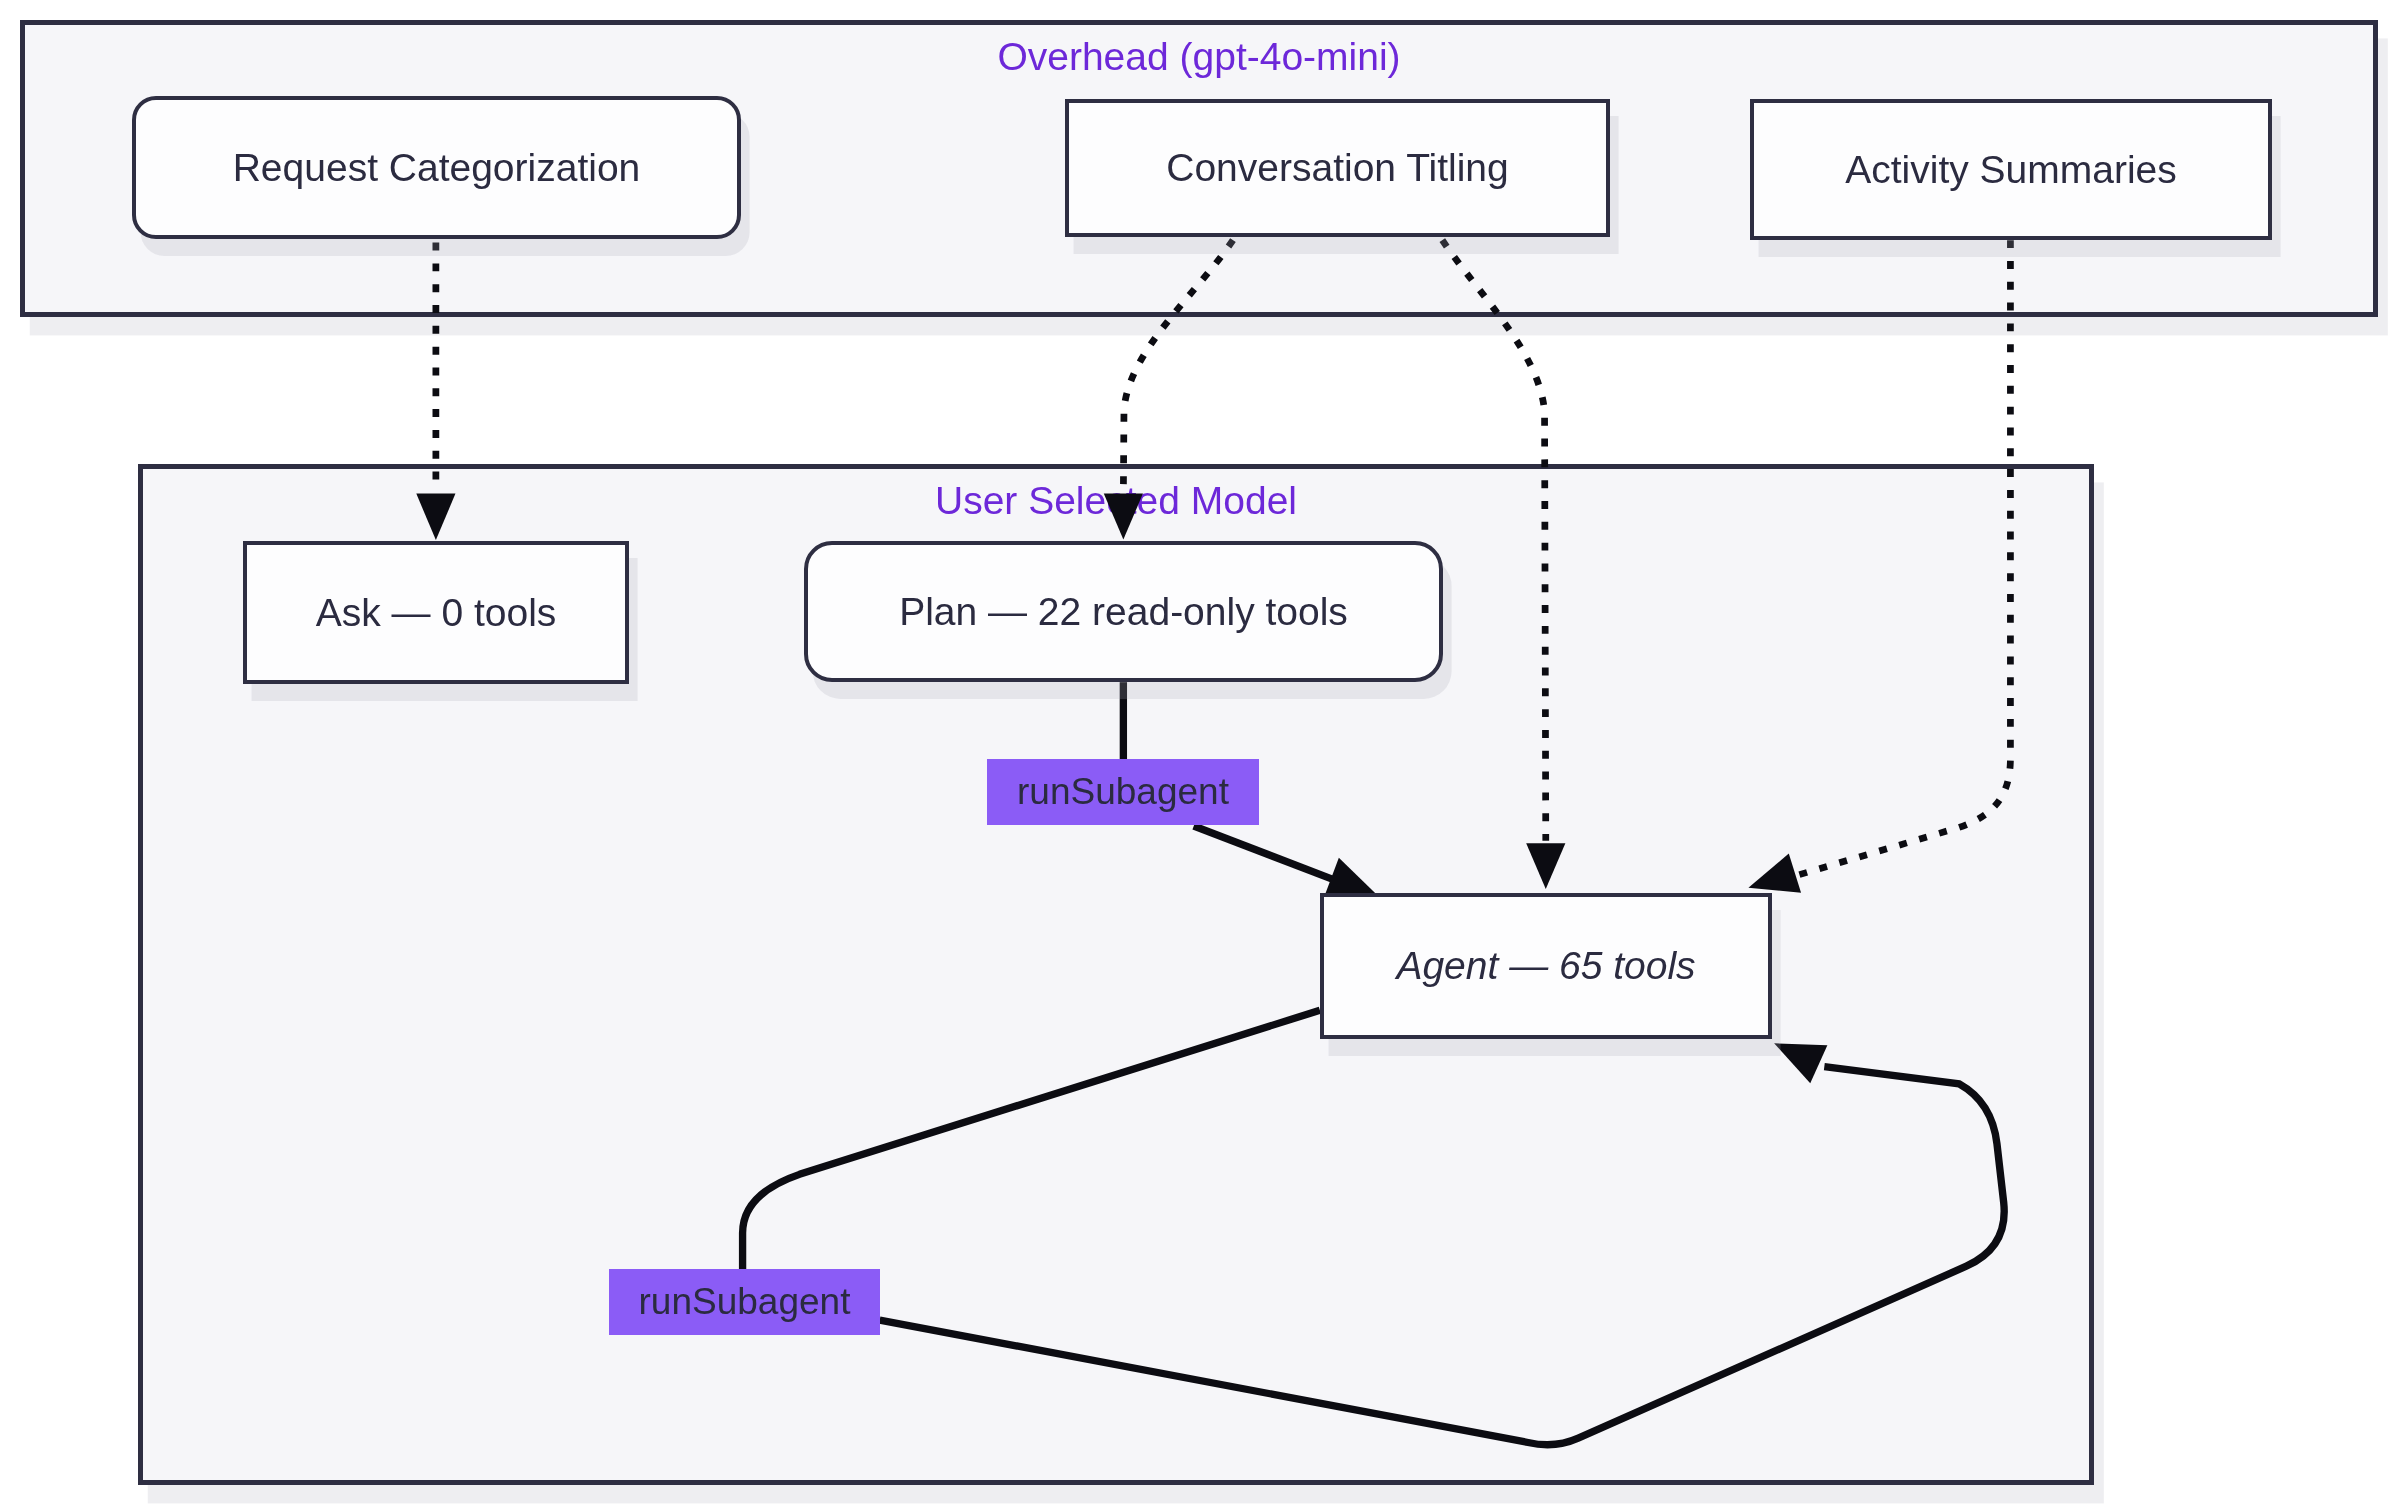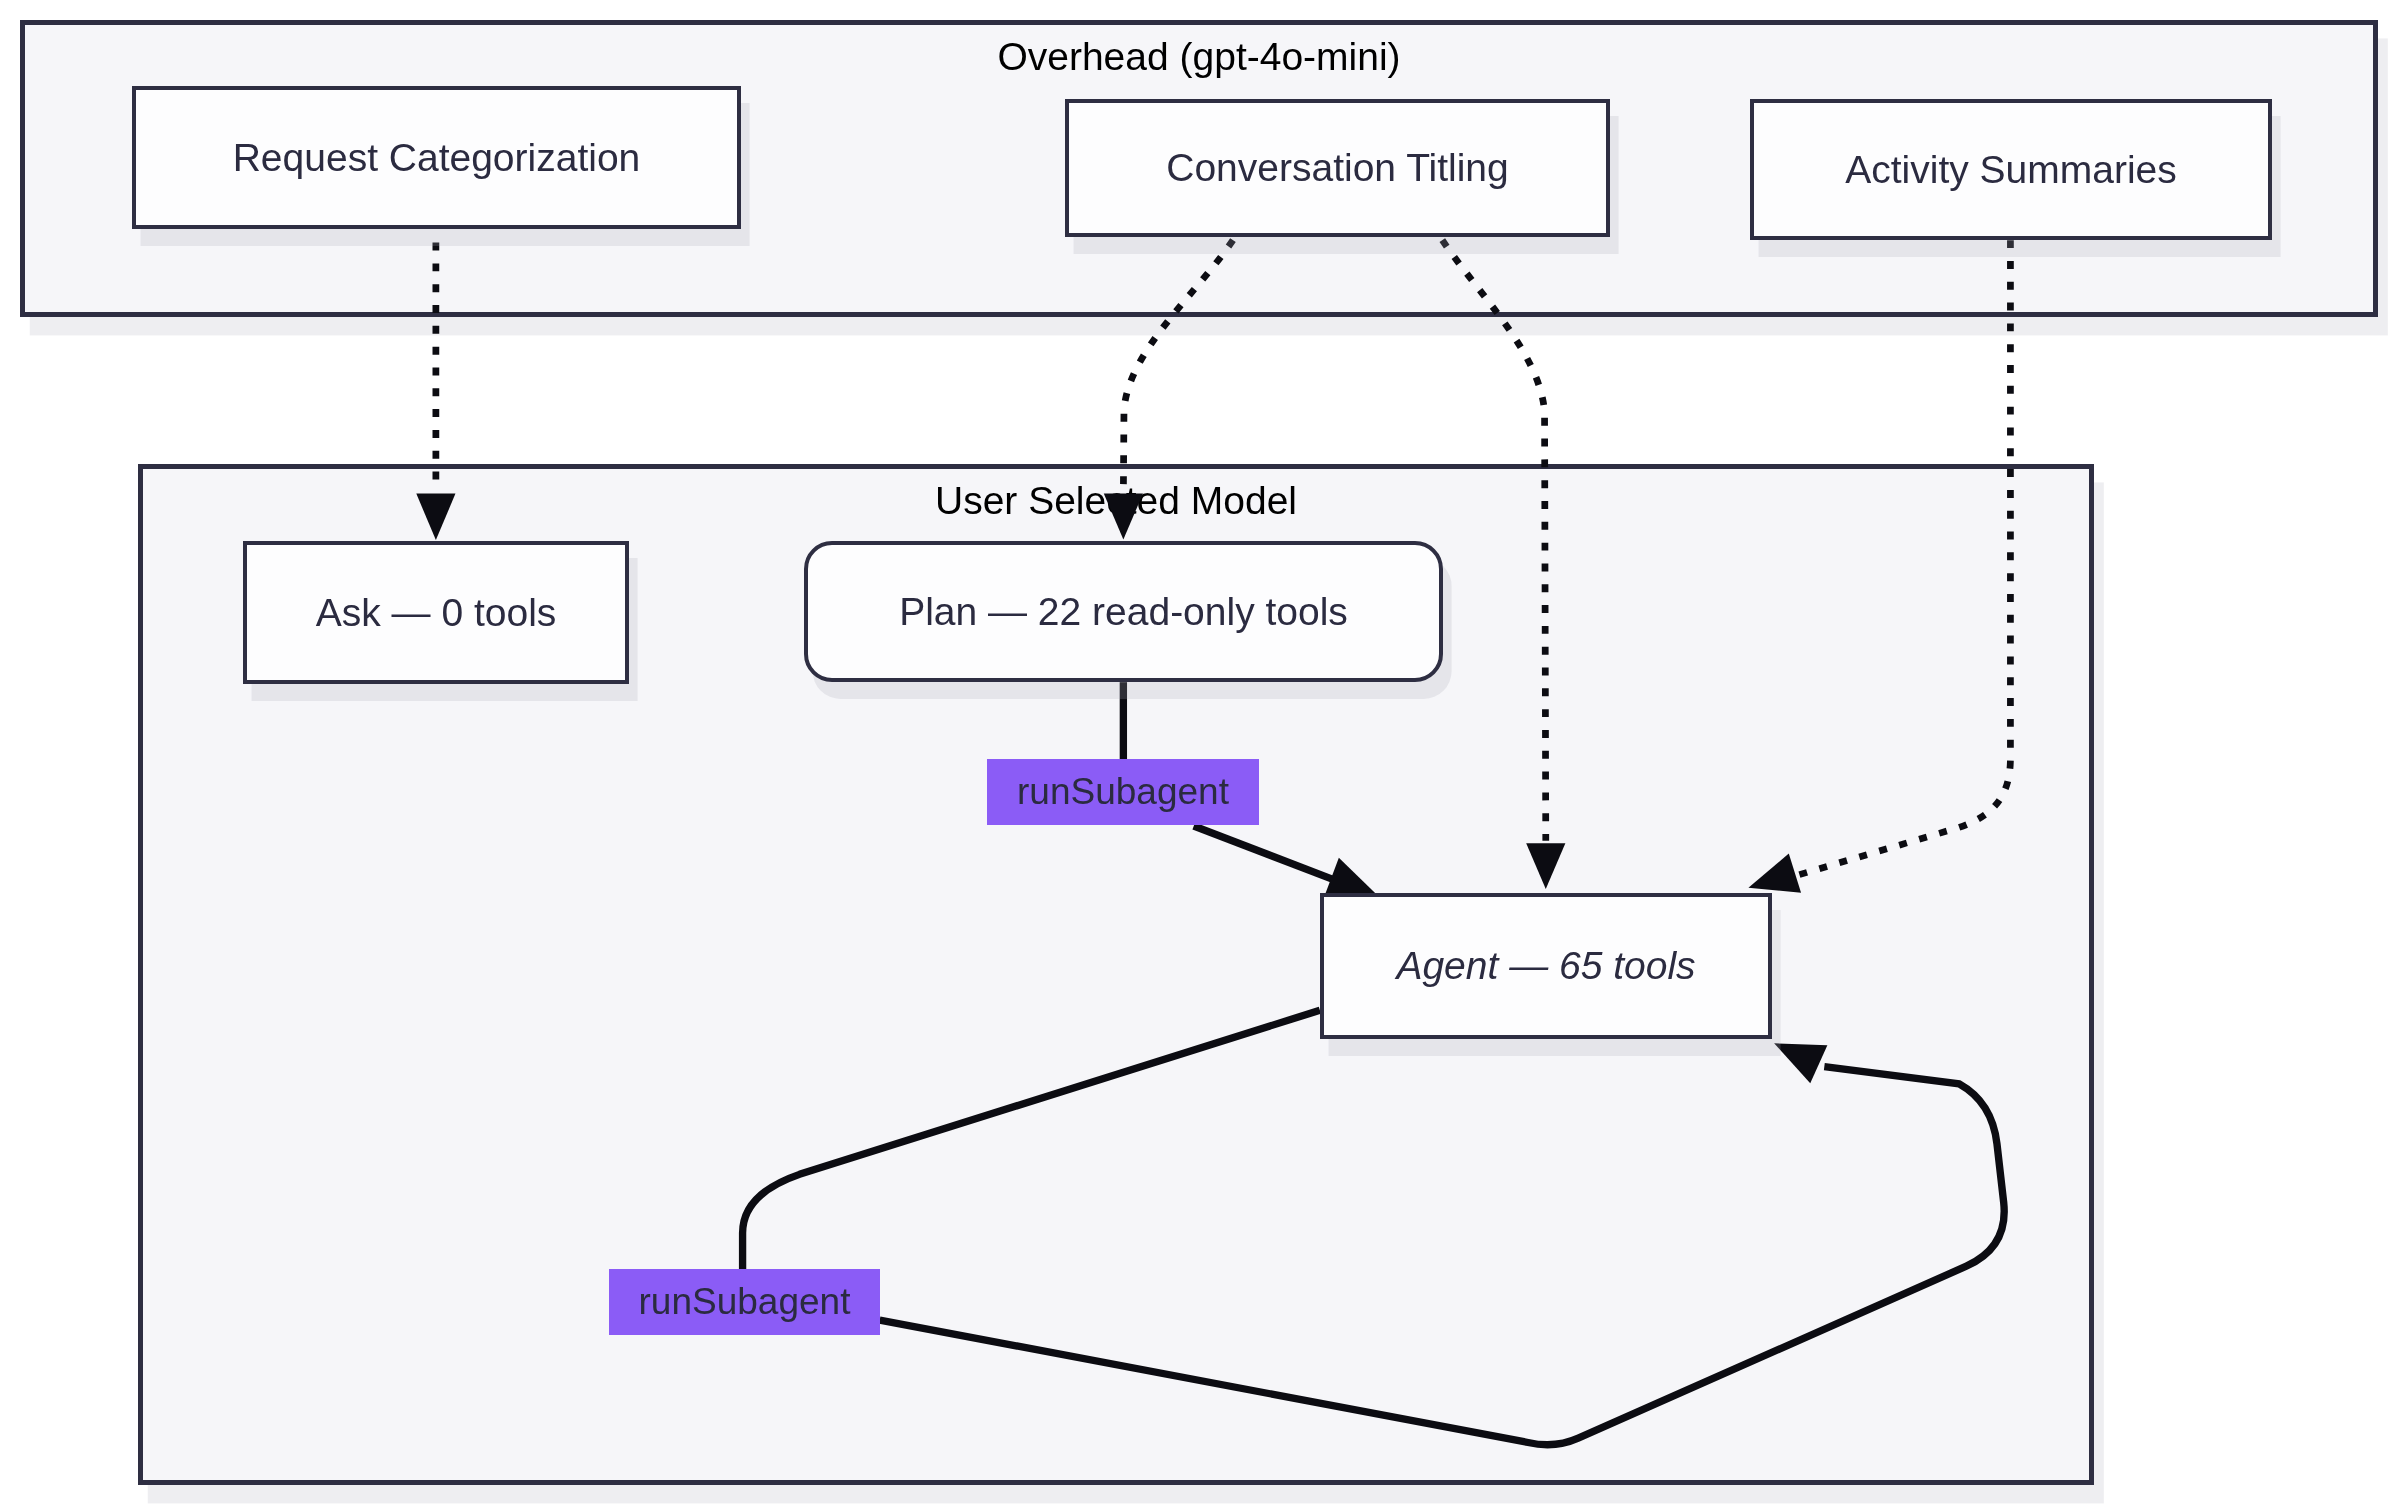--- a/index.html
+++ b/index.html
@@ -16,21 +16,21 @@
     border:5.5px solid #2e2e42;
     box-shadow:9.8px 18.4px 0 rgba(168,168,184,0.20);
     box-sizing:border-box;
     z-index:1;
   }
   .container-title{
     position:absolute;
     left:0;right:0;top:9.8px;
     text-align:center;
     font-size:39px;
-    color:#000000;
+    color:#6d28d9;
     letter-spacing:0px;
     z-index:1;
   }
   .edges{
     position:absolute;left:0;top:0;
     width:2401px;height:1510px;
     z-index:2;
   }
   .dotted{stroke:#0c0c12;stroke-width:11;fill:none;stroke-dasharray:13 21;}
   .solid{stroke:#0c0c12;stroke-width:12;fill:none;}
@@ -87,21 +87,21 @@
     <path class="solid" d="M 1835 1114 L 1835 1242"></path>
     <path class="solid" d="M 1950 1349 L 2190 1441"></path>
     <polygon class="arrow" points="2250,1462 2163,1465 2187,1401"></polygon>
 
     <path class="solid" d="M 2156 1650 L 1306 1918 Q 1213 1950 1213 2014 L 1213 2073"></path>
 
     <path class="solid" d="M 1437 2156 L 2496 2356 Q 2540 2366 2578 2349 L 3212 2068 Q 3281 2037 3273 1964 L 3262 1868 Q 3254 1800 3200 1770 L 2980 1742"></path>
     <polygon class="arrow" points="2898,1704 2985,1707 2957,1769"></polygon>
   </svg>
 
-  <div class="node" style="left:132px;top:86px;width:609px;height:143px;">
+  <div class="node" style="left:132px;top:96px;width:609px;height:143px;border-radius:24px;">
     <span>Request Categorization</span>
   </div>
   <div class="node" style="left:1065px;top:99px;width:545px;height:138px;">
     <span>Conversation Titling</span>
   </div>
   <div class="node" style="left:1750px;top:99px;width:522px;height:141px;">
     <span>Activity Summaries</span>
   </div>
 
   <div class="node" style="left:243px;top:541px;width:386px;height:143px;align-items:center;">

